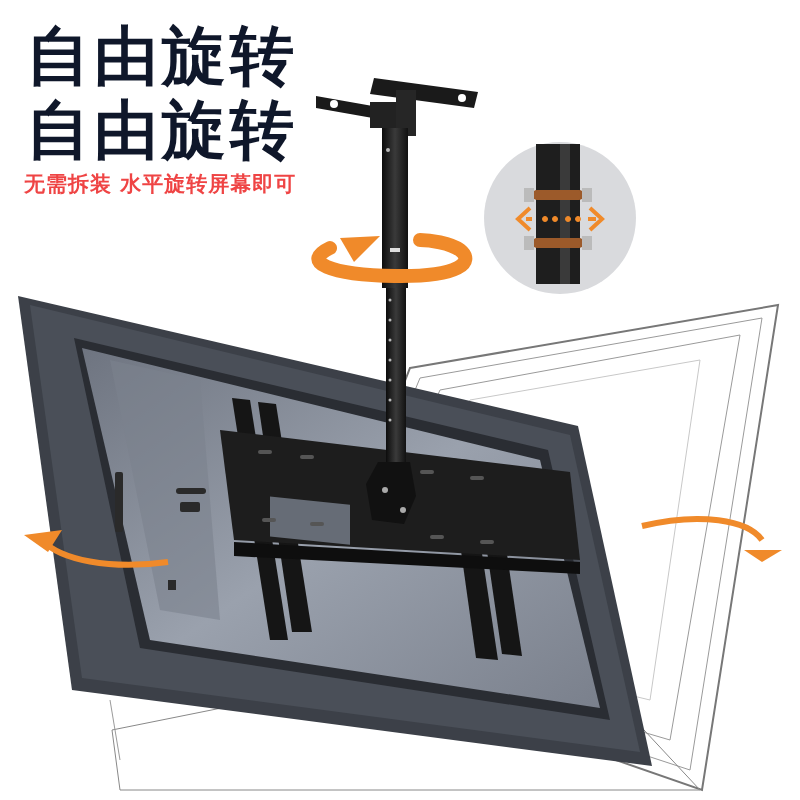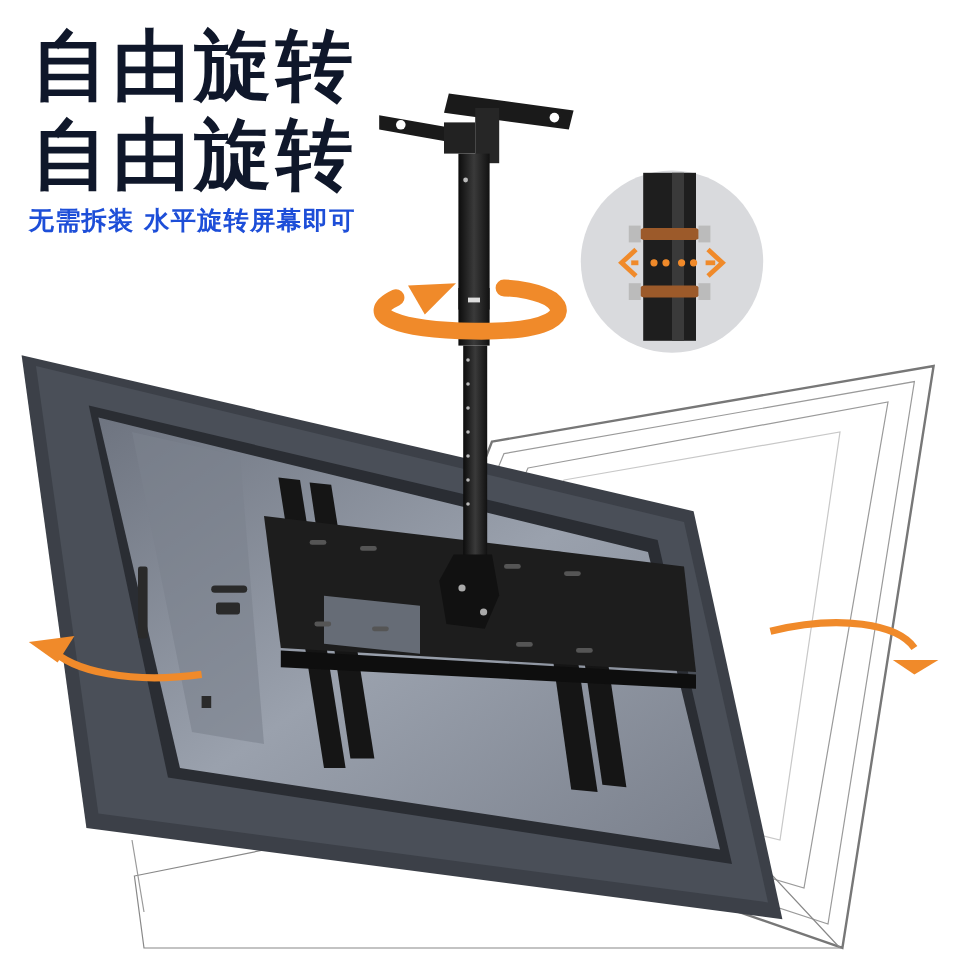--- a/index.html
+++ b/index.html
@@ -1,20 +1,20 @@
 <!DOCTYPE html>
 <html><head>
   <meta charset="utf-8">
   <style>
     html, body { margin: 0; padding: 0; }
     body { width: 800px; height: 800px; background: #ffffff; position: relative; overflow: hidden; font-family: "DejaVu Sans", sans-serif; }
     .headline { position: absolute; left: 26px; font-weight: 900; color: #0f172a; font-size: 64px; letter-spacing: 4px; line-height: 1; }
     .headline.l1 { top: 24px; }
     .headline.l2 { top: 98px; }
-    .subline { position: absolute; left: 24px; top: 170px; font-size: 21px; color: #1d4ed8; font-weight: 600; letter-spacing: 1px; }
+    .subline { position: absolute; left: 24px; top: 170px; font-size: 21px; color: #ef4444; font-weight: 600; letter-spacing: 1px; }
     svg.scene { position: absolute; left: 0; top: 0; }
   </style>
 </head>
 <body>
 
 <div class="headline l1">自由旋转</div>
 <div class="headline l2">自由旋转</div>
 <div class="subline">无需拆装  水平旋转屏幕即可</div>
 
 <svg class="scene" width="800" height="800" viewBox="0 0 800 800">

